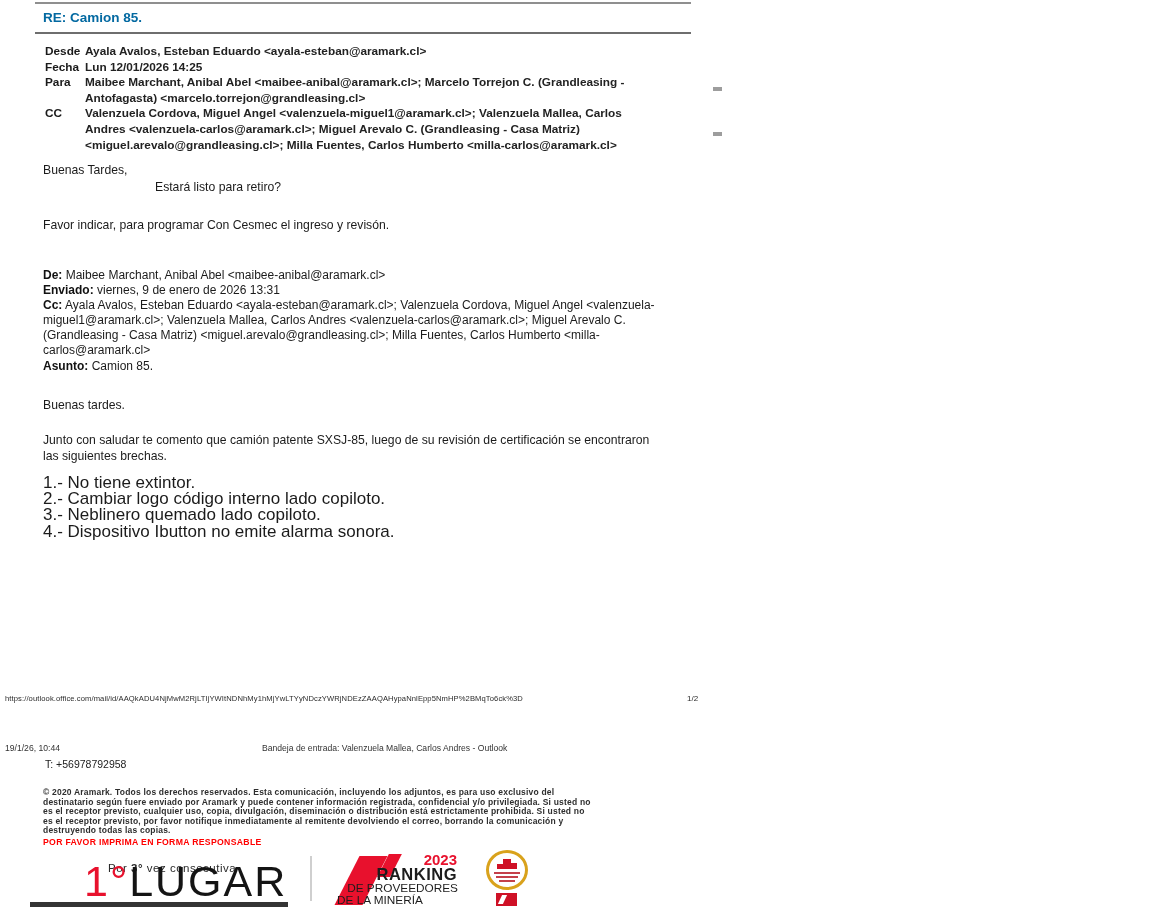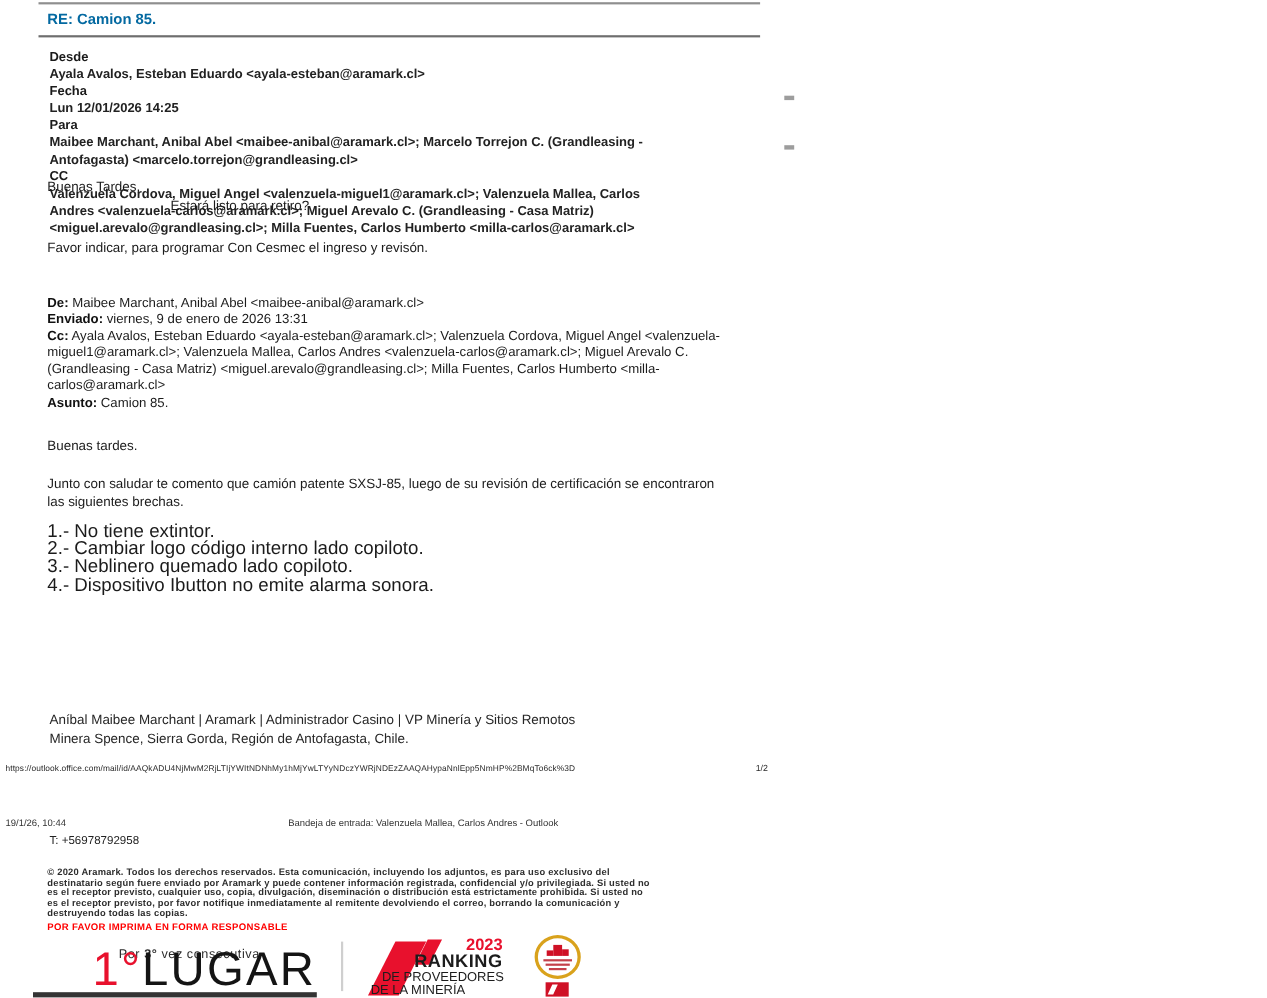--- a/index.html
+++ b/index.html
@@ -6,21 +6,21 @@
   html,body { background:#ffffff; }
   body { font-family:"Liberation Sans", sans-serif; color:#1b1b1b; }
   .canvas { position:relative; width:1152px; height:907px; background:#ffffff; overflow:hidden; }
 
   
   .rule-top   { position:absolute; left:35px; top:2px;  width:656px; height:2px; background:#8f8f8f; }
   .subject    { position:absolute; left:43px; top:10px; font-size:13.5px; font-weight:bold; color:#0369a1; }
   .rule-title { position:absolute; left:35px; top:32px; width:656px; height:2px; background:#6e6e6e; }
 
   .meta { position:absolute; left:45px; top:44px; width:648px; font-size:11.8px; line-height:15.6px; color:#222; }
-  .meta-row { display:flex; align-items:flex-start;flex-direction:column; }
+  .meta-row { display:flex; align-items:flex-start; }
   .meta-label { width:40px; flex-shrink:0; font-weight:bold; color:#1a1a1a; }
   .meta-value { max-width:578px;font-weight:bold; }
 
   .greeting1 { position:absolute; left:43px; top:163px; font-size:12.2px; }
   .question  { position:absolute; left:155px; top:180px; font-size:12.2px; }
   .request   { position:absolute; left:43px; top:218px; font-size:12.2px; }
 
   .quoted { position:absolute; left:43px; top:268px; width:622px; font-size:12px; line-height:15.1px; }
   .quoted b { color:#111; }
   .qgreet  { position:absolute; left:43px; top:398px; font-size:12.2px; }
@@ -123,24 +123,20 @@
   <div class="qpara">Junto con saludar te comento que camión patente SXSJ-85, luego de su revisión de certificación se encontraron las siguientes brechas.</div>
 
   <ul class="qlist">
     <li>1.- No tiene extintor.</li>
     <li>2.- Cambiar logo código interno lado copiloto.</li>
     <li>3.- Neblinero quemado lado copiloto.</li>
     <li>4.- Dispositivo Ibutton no emite alarma sonora.</li>
   </ul>
 
 
-  <div class="sig">
-    <div>Aníbal Maibee Marchant | Aramark | Administrador Casino | VP Minería y Sitios Remotos</div>
-    <div>Minera Spence, Sierra Gorda, Región de Antofagasta, Chile.</div>
-  </div>
 
   <div class="foot-url">https://outlook.office.com/mail/id/AAQkADU4NjMwM2RjLTIjYWItNDNhMy1hMjYwLTYyNDczYWRjNDEzZAAQAHypaNnlEpp5NmHP%2BMqTo6ck%3D</div>
   <div class="foot-page">1/2</div>
 
   <div class="mark mark1"></div>
   <div class="mark mark2"></div>
 
   <div class="p2-left">19/1/26, 10:44</div>
   <div class="p2-center">Bandeja de entrada: Valenzuela Mallea, Carlos Andres - Outlook</div>
   <div class="phone">T: +56978792958</div>

